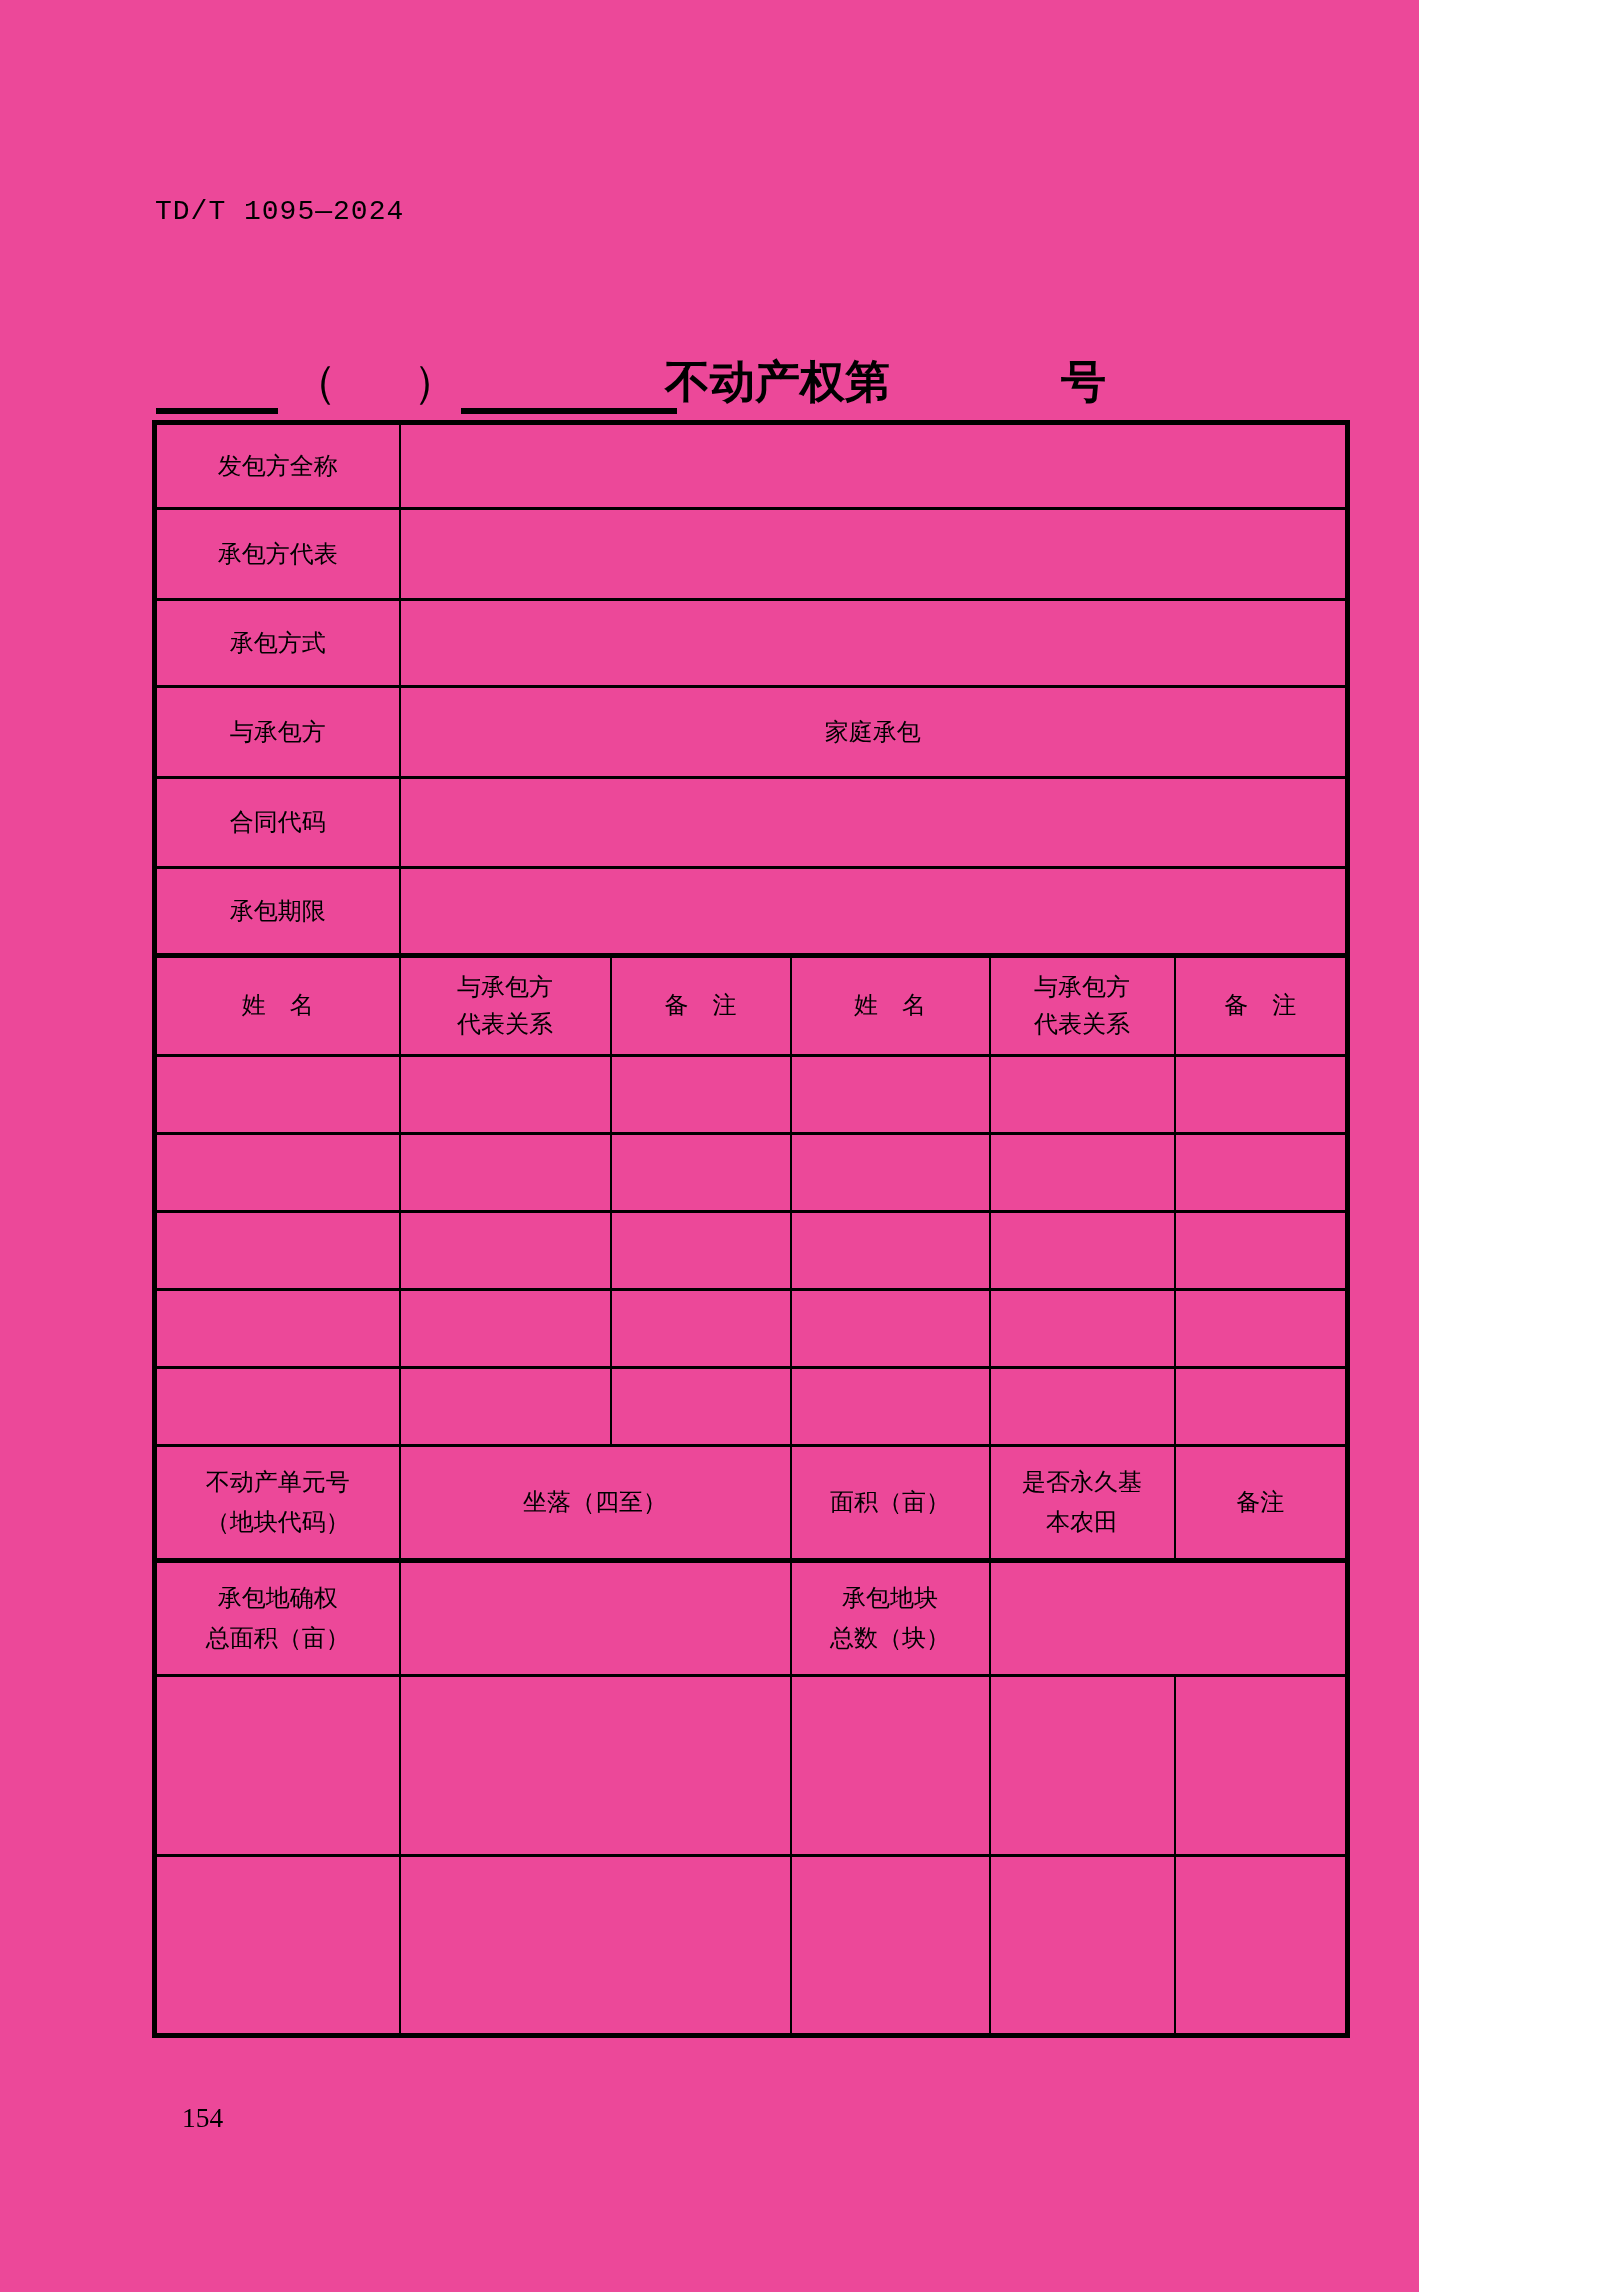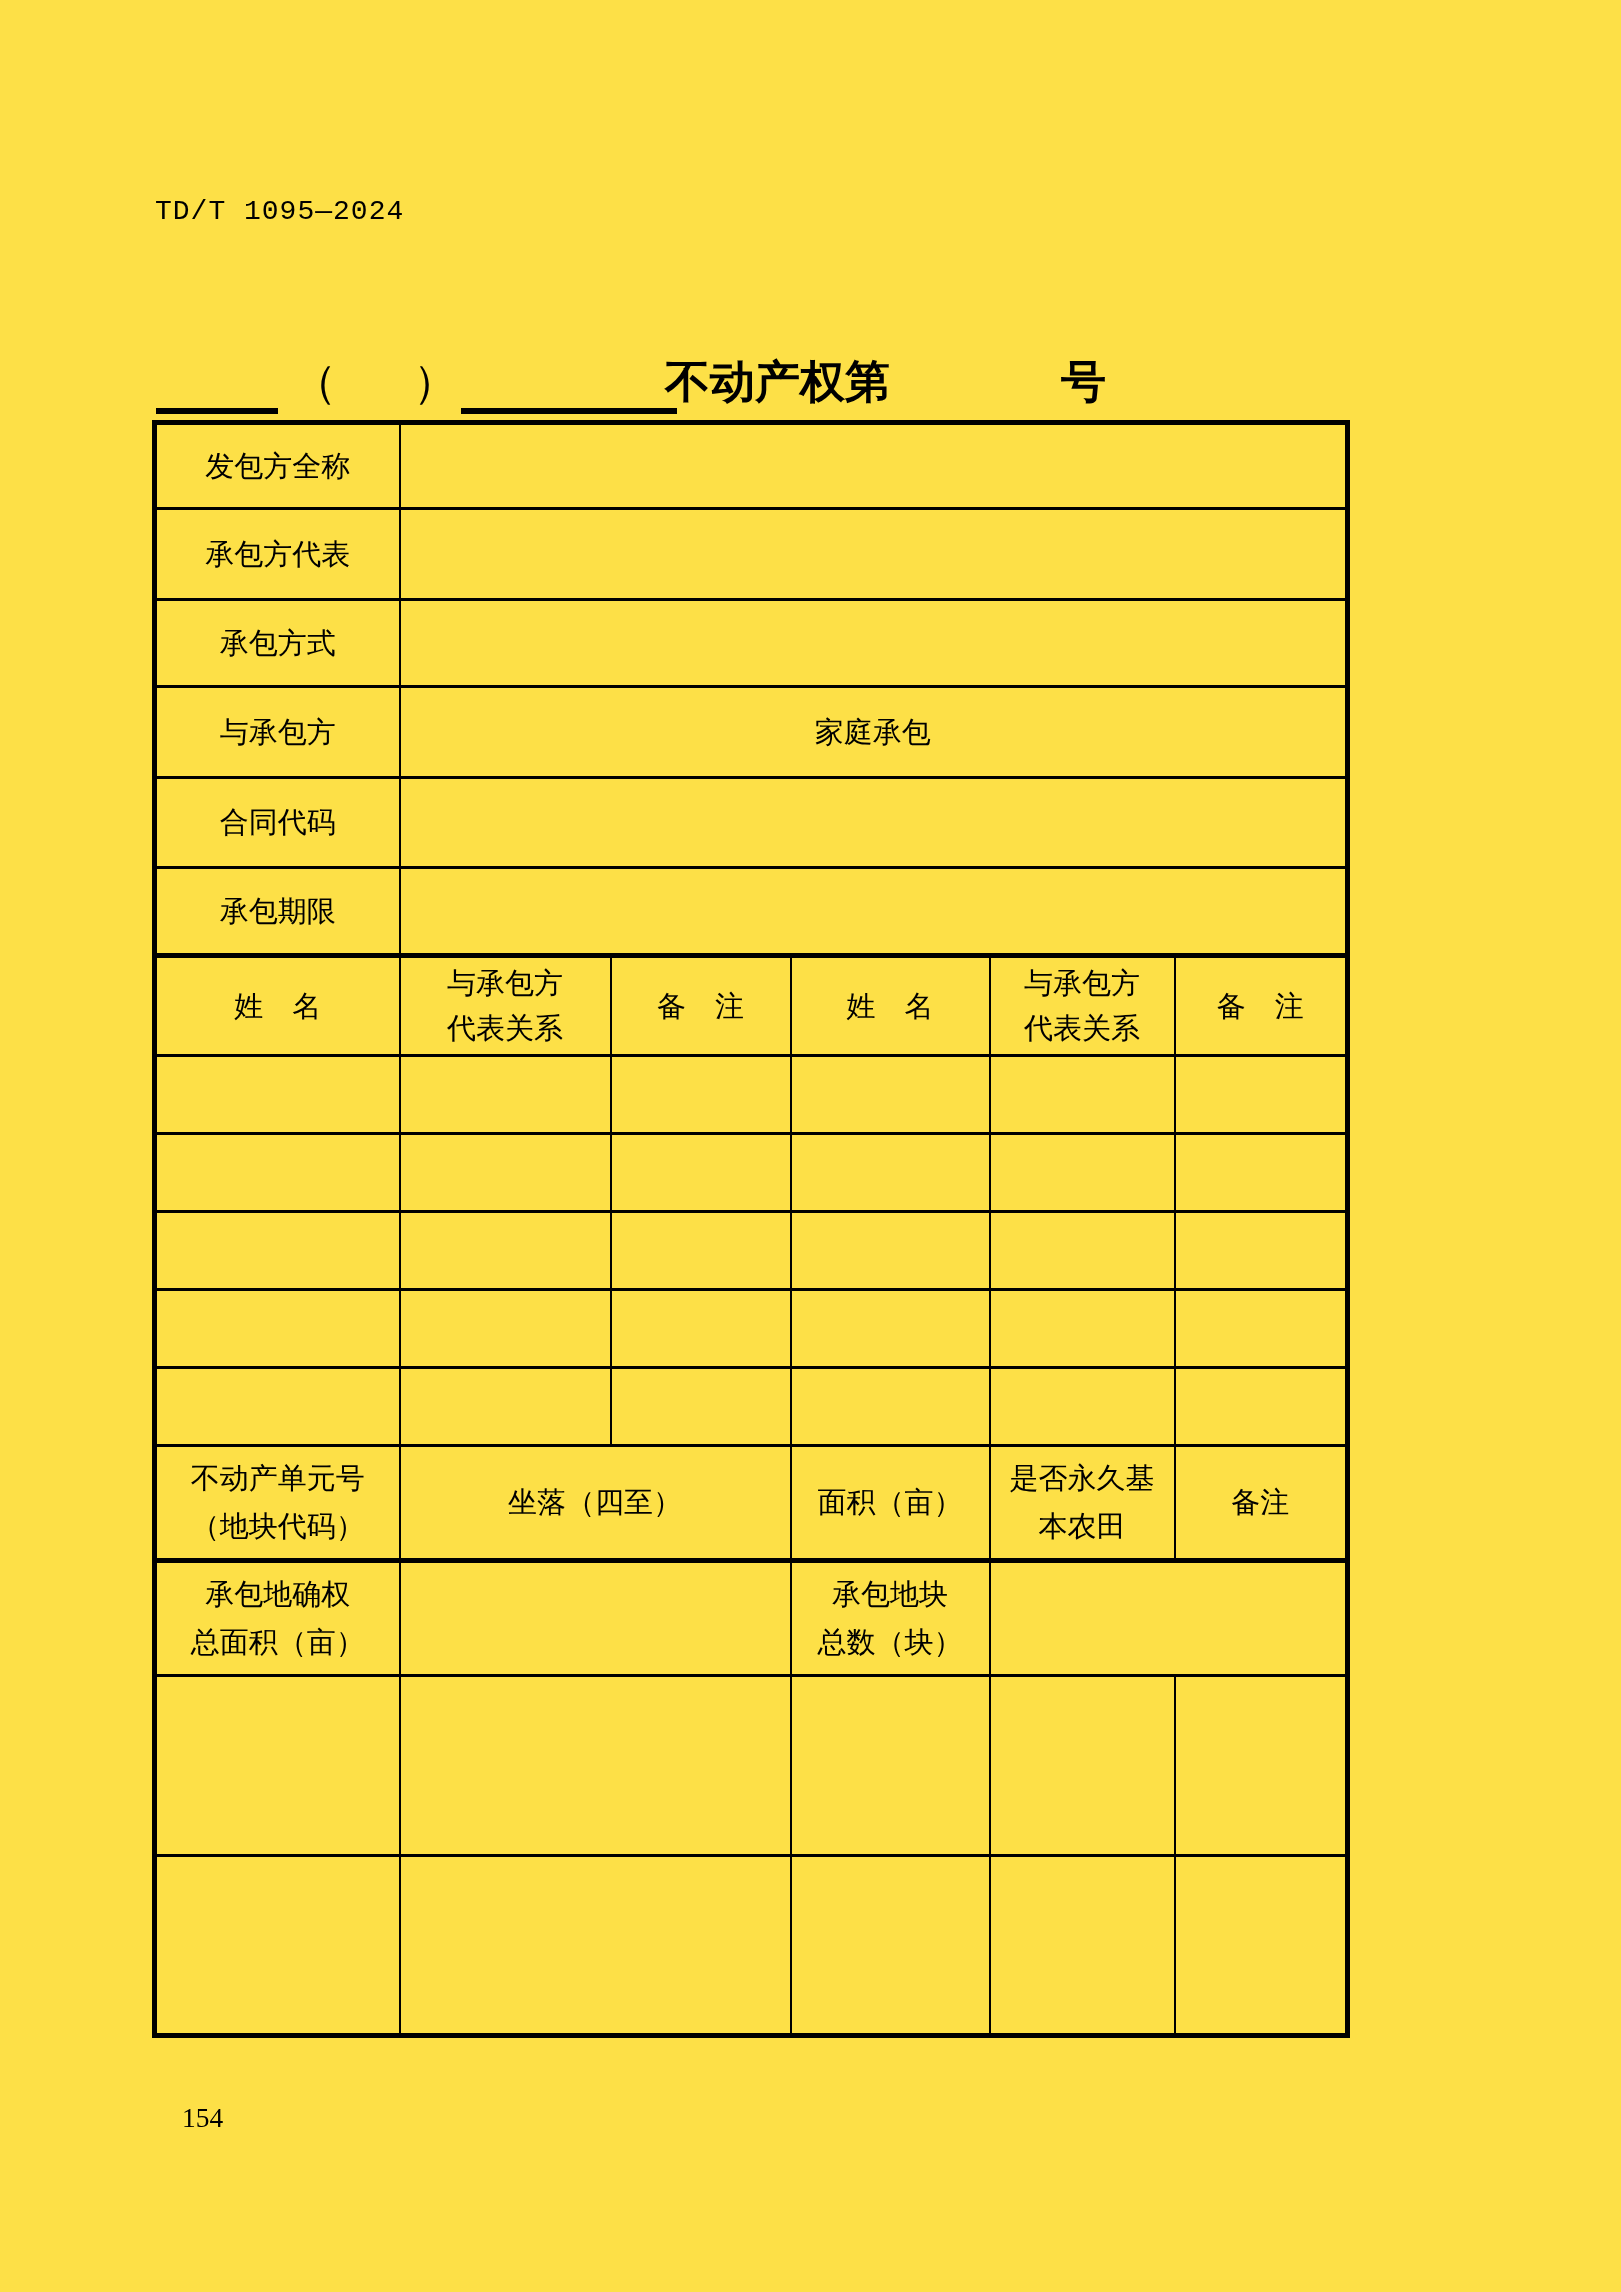--- a/index.html
+++ b/index.html
@@ -1,20 +1,20 @@
 <!DOCTYPE html>
 <html><head>
 <meta charset="utf-8">
 <style>
   * { margin:0; padding:0; box-sizing:border-box; }
   html,body { background:#ffffff; }
   .page {
     position:relative;
-    width:1621px; height:2293px;
-    background:#fde047;
+    width:1419px; height:2293px;
+    background:#ec4899;
     color:#000000;
     font-family:"Liberation Serif","DejaVu Serif",serif;
     overflow:hidden;
   }
   
   .std-code {
     position:absolute; left:155px; top:196px;
     font-family:"Liberation Mono","DejaVu Sans Mono",monospace;
     font-size:28px; letter-spacing:1px; color:#000;
   }
@@ -36,21 +36,21 @@
   .t-main { left:665px; }
   .t-suffix { left:1061px; }
 
   
   table.form {
     position:absolute; left:152px; top:420px;
     width:1193px;
     border-collapse:collapse;
     table-layout:fixed;
     border:5.9px solid #000;
-    font-size:29px;
+    font-size:24px;
     color:#000;
     padding-left:29px;
   }
   table.form td {
     border:2.9px solid #000;
     border-top-width:3.9px; border-bottom-width:3.9px;
     text-align:center; vertical-align:middle;
     padding:0 3.9px;
     white-space:pre-line;
     line-height:1.6;

